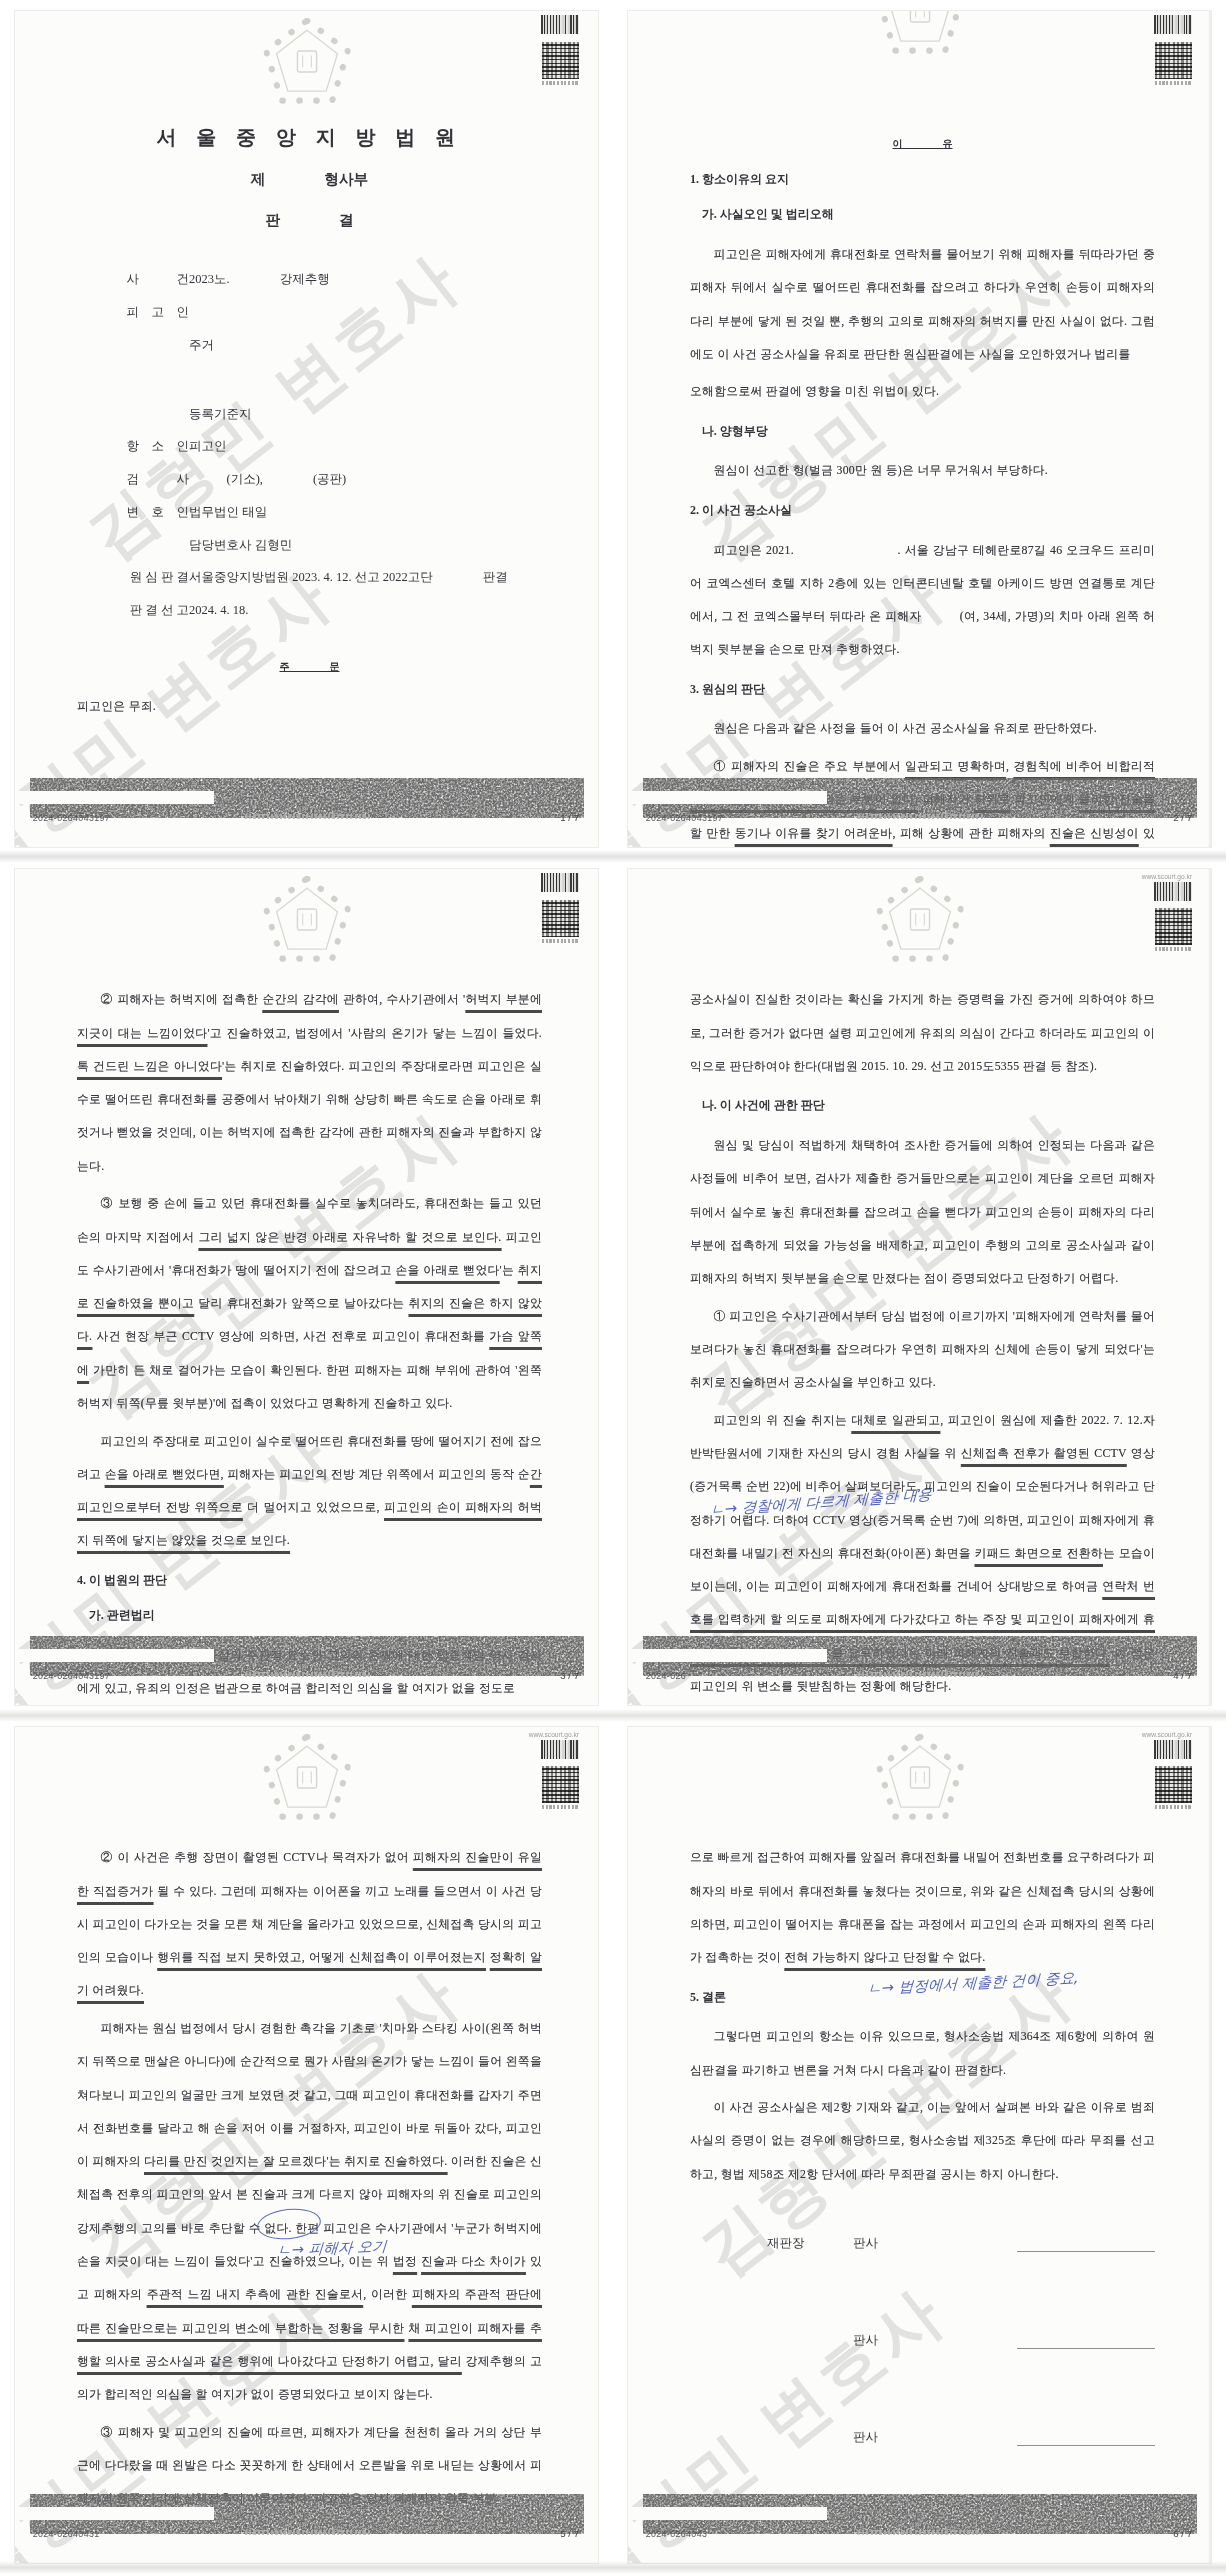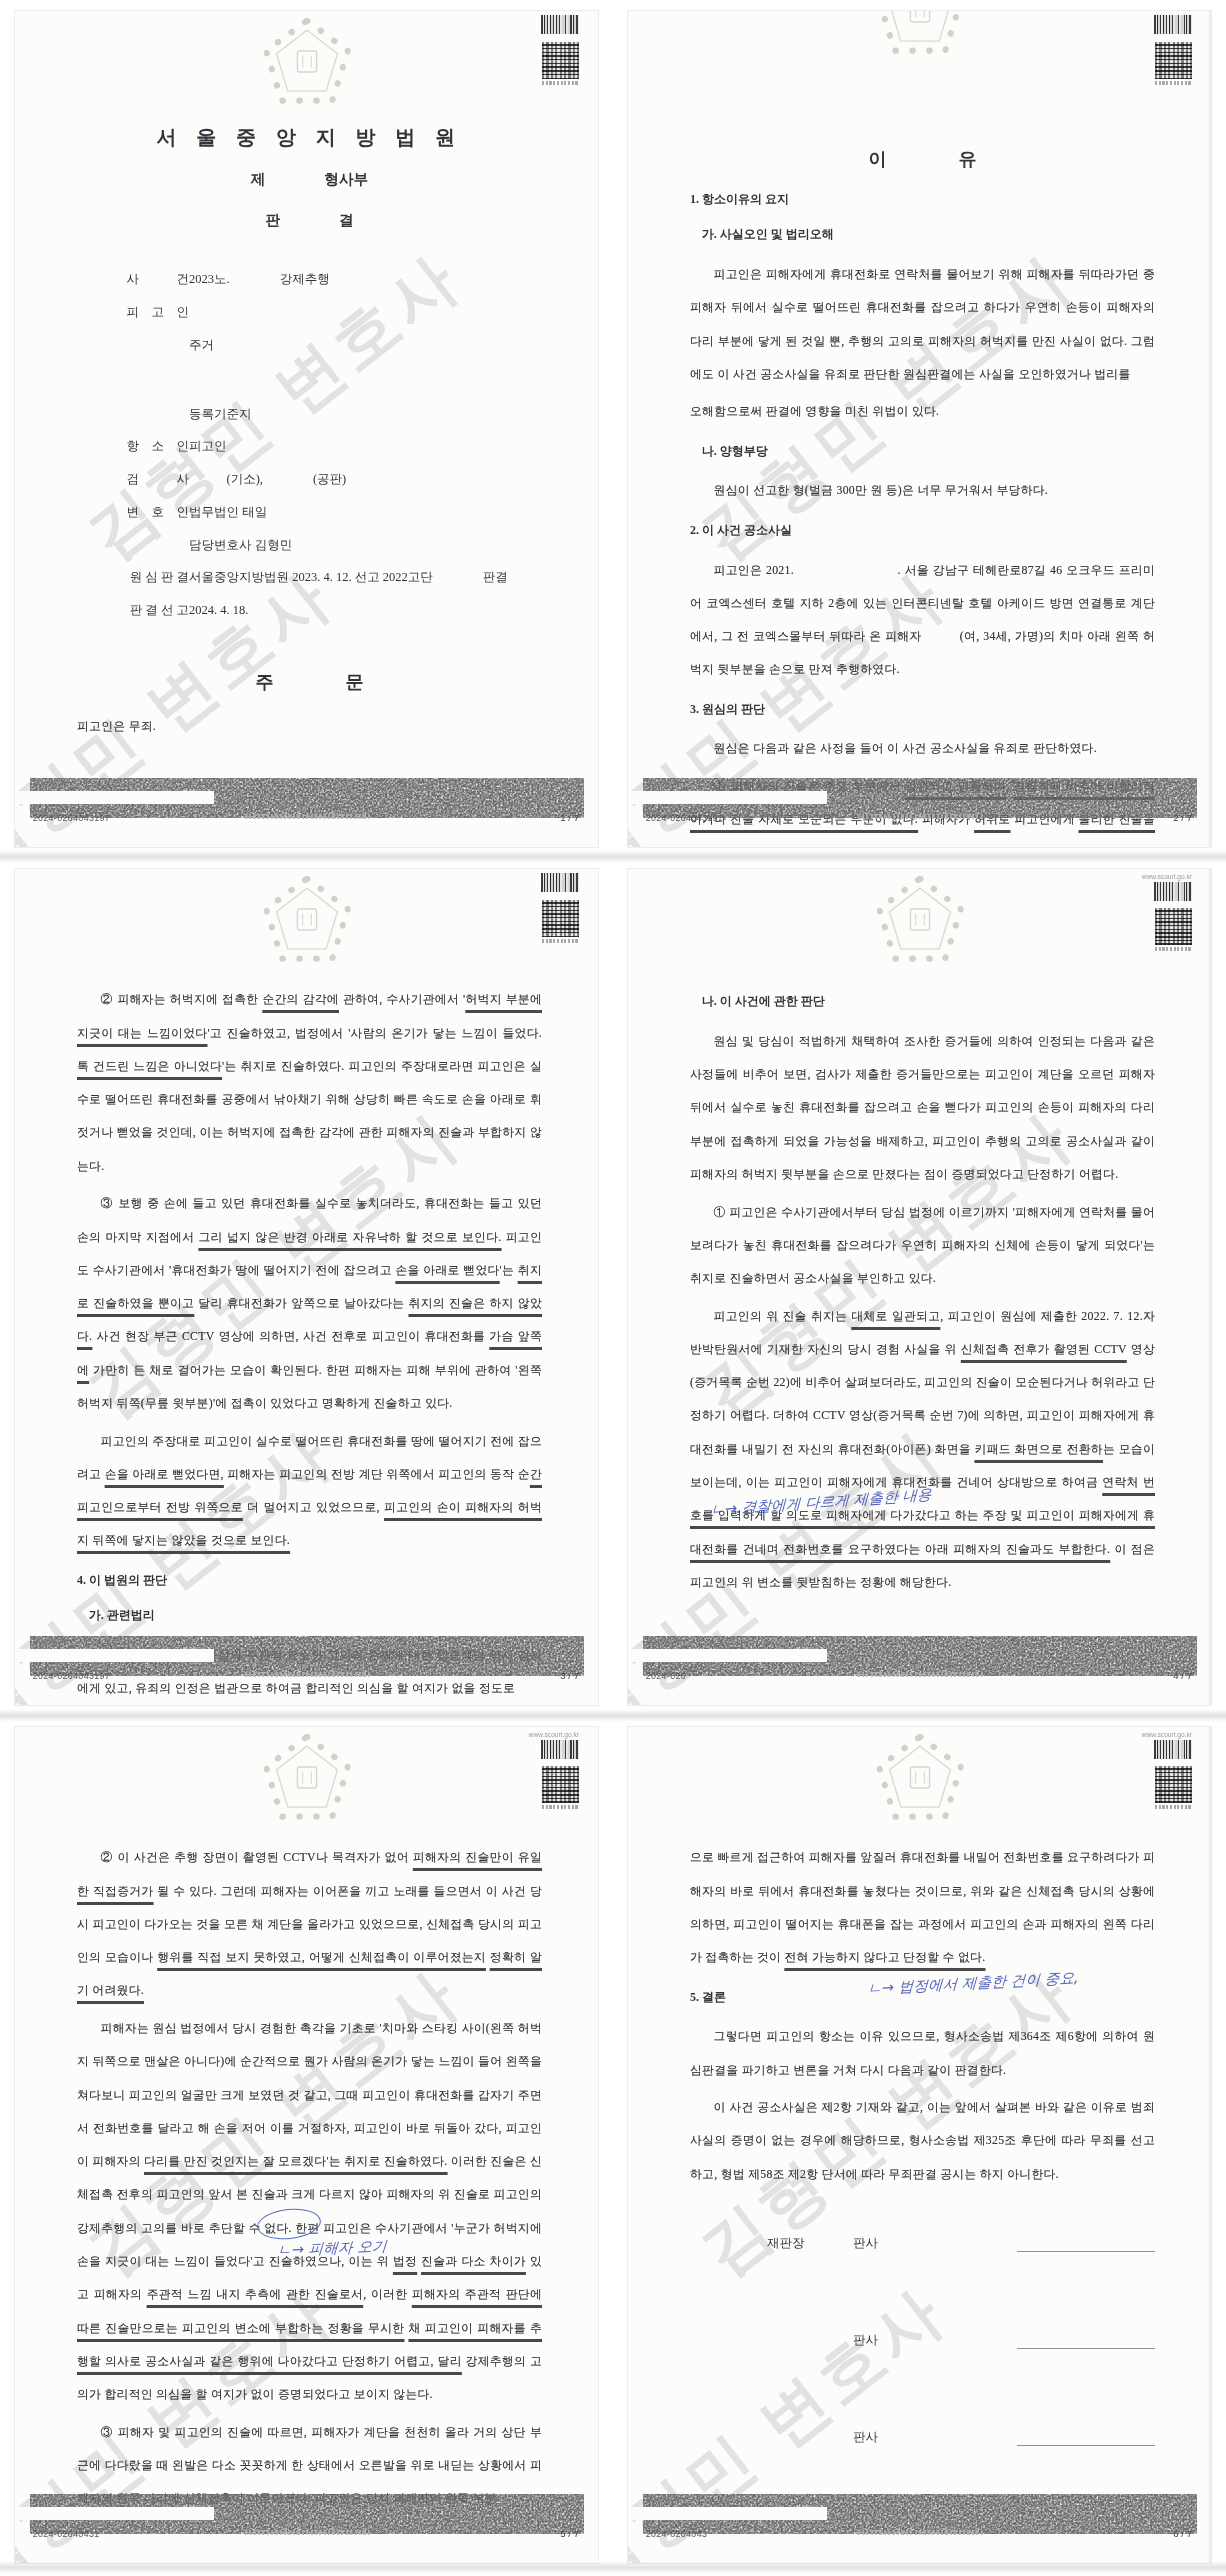--- a/index.html
+++ b/index.html
@@ -23,21 +23,21 @@
   .code2{width:37px;height:37px;margin:7.4px 0 0 auto;background:
      repeating-linear-gradient(0deg,rgba(40,40,40,.9) 0 1.5px,rgba(235,235,233,.9) 1.5px 3.7px),
      repeating-linear-gradient(90deg,rgba(40,40,40,.55) 0 2.2px,rgba(240,240,238,.55) 2.2px 4.4px);
      background-blend-mode:multiply;}
   .code-caption{width:37px;height:3.7px;margin:2.2px 0 0 auto;
      background:repeating-linear-gradient(90deg,#a9a9a7 0 2.2px,transparent 2.2px 3.7px);}
   
   .page-body{position:relative;padding:0 56px 0 62px;z-index:1;}
   .doc-title{text-align:center;font-size:20px;font-weight:700;letter-spacing:7.4px;margin:2.9px 0 19px;}
   .doc-subtitle{text-align:center;font-size:14.7px;font-weight:700;margin:0 0 22px;}
-  .center-heading{text-align:center;font-size:18px;font-weight:700;margin:26px 0 16px;}
+  .center-heading{text-align:center;font-size:10px;font-weight:700;margin:16px 0 16px;text-decoration:underline;}
   .h1{font-size:12px;font-weight:700;margin:10.3px 0;line-height:2.1;}
   .h2{font-size:12px;font-weight:700;margin:10.3px 0;padding-left:11.8px;line-height:2.1;}
   .body{font-size:11.8px;line-height:2.82;margin:4.4px 0;text-align:justify;text-indent:2em;
         letter-spacing:0.3px;text-shadow:0 0 0.3px rgba(70,70,75,.5);}
   .body.noind{text-indent:0;}
   .u{text-decoration:underline;text-decoration-thickness:2.6px;text-underline-offset:6.6px;
      text-decoration-color:rgba(52,52,54,.82);}
   .row{display:flex;font-size:12.5px;line-height:1.5;margin:14px 0;}
   .row-label{width:112px;flex:0 0 112px;white-space:pre-wrap;text-align:right;}
   .row-value{flex:1;white-space:pre-wrap;}
@@ -245,20 +245,21 @@
           <path d="M45 43 v14 M55 43 v14" stroke="#d6d6d1" stroke-width="1.4"></path>
         </svg>
         <div class="codes">
           <div class="site-caption">www.scourt.go.kr</div>
           <div class="code1"></div>
           <div class="code2"></div>
           <div class="code-caption"></div>
         </div>
       </div>
       <div class="page-body">
+          <p class="body noind">공소사실이 진실한 것이라는 확신을 가지게 하는 증명력을 가진 증거에 의하여야 하므로, 그러한 증거가 없다면 설령 피고인에게 유죄의 의심이 간다고 하더라도 피고인의 이익으로 판단하여야 한다(대법원 2015. 10. 29. 선고 2015도5355 판결 등 참조).</p>
           <div class="h2">나. 이 사건에 관한 판단</div>
           <p class="body">원심 및 당심이 적법하게 채택하여 조사한 증거들에 의하여 인정되는 다음과 같은 사정들에 비추어 보면, 검사가 제출한 증거들만으로는 피고인이 계단을 오르던 피해자 뒤에서 실수로 놓친 휴대전화를 잡으려고 손을 뻗다가 피고인의 손등이 피해자의 다리 부분에 접촉하게 되었을 가능성을 배제하고, 피고인이 추행의 고의로 공소사실과 같이 피해자의 허벅지 뒷부분을 손으로 만졌다는 점이 증명되었다고 단정하기 어렵다.</p>
           <p class="body">① 피고인은 수사기관에서부터 당심 법정에 이르기까지 '피해자에게 연락처를 물어보려다가 놓친 휴대전화를 잡으려다가 우연히 피해자의 신체에 손등이 닿게 되었다'는 취지로 진술하면서 공소사실을 부인하고 있다.</p>
           <p class="body"><span>피고인의 위 진술 취지는 </span><span class="u">대체로 일관되고</span><span>, 피고인이 원심에 제출한 2022. 7. 12.자 반박탄원서에 기재한 자신의 당시 경험 사실을 위 </span><span class="u">신체접촉 전후가 촬영된 CCTV</span><span> 영상(증거목록 순번 22)에 비추어 살펴보더라도, 피고인의 진술이 모순된다거나 허위라고 단정하기 어렵다. 더하여 CCTV 영상(증거목록 순번 7)에 의하면, 피고인이 피해자에게 휴대전화를 내밀기 전 자신의 휴대전화(아이폰) 화면을 </span><span class="u">키패드 화면으로 전환하</span><span>는 모습이 보이는데, 이는 피고인이 피해자에게 휴대전화를 건네어 상대방으로 하여금 </span><span class="u">연락처 번호를 입력하게 할 의도로 피해자에게 다가갔다고 하는 주장 및 피고인이 피해자에게 휴대전화를 건네며 전화번호를 요구하였다는 아래 피해자의 진술과도 부합한다.</span><span> 이 점은 피고인의 위 변소를 뒷받침하는 정황에 해당한다.</span></p>
         </div>
       <div class="redact"></div>
       <div class="redact-notch"></div>
       <div class="footer">
         <span class="doc-no">2024-026</span>
         <span class="footer-fuzz"></span>

